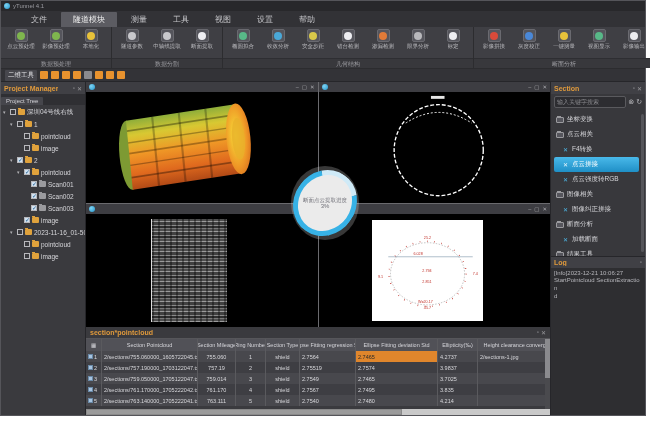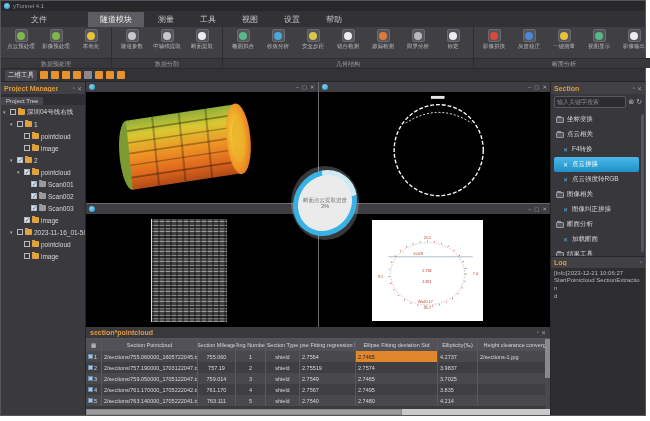--- a/index.html
+++ b/index.html
@@ -12,21 +12,21 @@
   .titlebar { height:10px; background:#28282b; display:flex; align-items:center; gap:3px; padding:0 3px; flex:none; }
   .logo-dot { width:6px; height:6px; border-radius:50%;
     background:radial-gradient(circle at 35% 35%, #7fd4f4, #2496cc); flex:none; }
   .titlebar .t-text { font-size:6px; color:#9a9aa0; white-space:nowrap; }
 
   
   .menubar { height:16px; background:#323236; display:flex; align-items:stretch; gap:2px;
     padding:1px 4px 0 18px; flex:none; }
   .menu-tab { font-size:8px; color:#c4c4c8; padding:2px 12px; display:flex; align-items:center;
     white-space:nowrap; cursor:default; }
-  .menu-tab.active { background:#5c5c62; color:#f0f0f0; border-radius:1px 1px 0 0;margin-left:27px; }
+  .menu-tab.active { background:#5c5c62; color:#f0f0f0; border-radius:1px 1px 0 0; }
 
   
   .ribbon { height:42px; background:#3f3f44; display:flex; flex:none; border-bottom:1px solid #2c2c2f; }
   .rgroup { display:flex; flex-direction:column; border-right:1px solid #2c2c2f; }
   .rbuttons { flex:1; display:flex; align-items:flex-start; padding:2px 4px 0 4px; gap:3px; }
   .rbtn { width:32px; display:flex; flex-direction:column; align-items:center; gap:1px; cursor:default; }
   .ricon { width:13px; height:13px; border-radius:2px; background:#55555c; border:1px solid #6a6a70;
     display:flex; align-items:center; justify-content:center; }
   .ricon i { display:block; width:8px; height:8px; border-radius:50%; }
   .rlabel { font-size:5.5px; color:#b9b9bd; white-space:nowrap; overflow:hidden; max-width:34px; }

